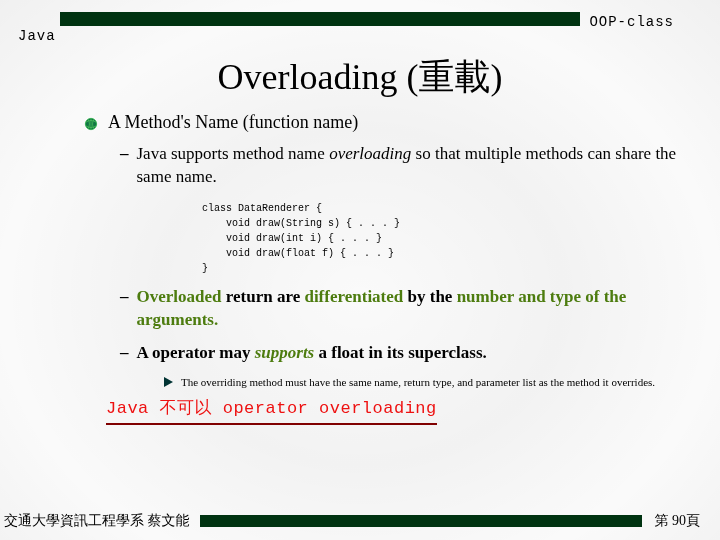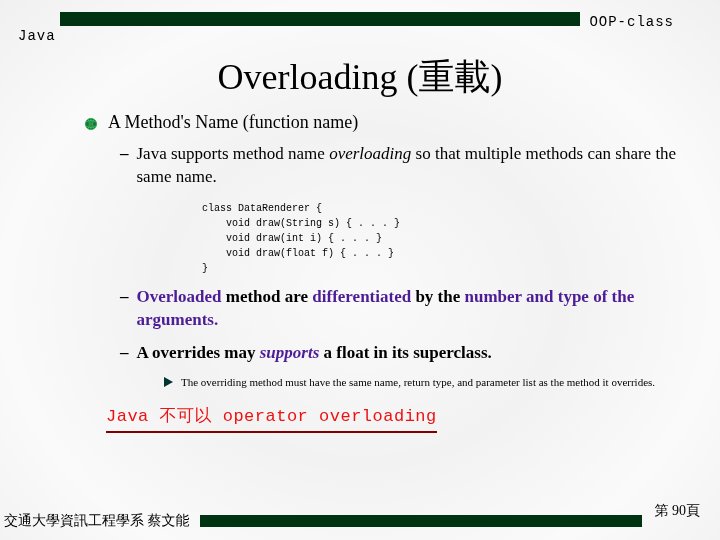--- a/index.html
+++ b/index.html
@@ -104,26 +104,26 @@
 
   .code {
     font-family: "Courier New", monospace;
     font-size: 10px;
     white-space: pre;
     margin: 12px 0 4px 118px;
     line-height: 1.5;
   }
 
   .italic { font-style: italic; text-align: right; }
-  .bolditalic-red { font-style: italic; font-weight: bold; color: #4c1d95; }
+  .bolditalic-red { font-style: italic; font-weight: bold; color: #4d7c0f; }
   .bold { font-weight: bold; }
 
   .callout {
     position: relative;
-    margin: 12px 0 0 22px;
+    margin: 4px 0 0 22px;
     font-family: "Courier New", monospace;
     font-size: 17px;
     color: #e11;
     letter-spacing: 0.5px;
     padding: 2px 0 4px;
     border-bottom: 2px solid #800000;
     display: inline-block;
   }
 
   
@@ -135,21 +135,21 @@
   }
   .ftr-left {
     position: absolute;
     left: 4px;
     bottom: 0;
     font-size: 14px;
   }
   .ftr-right {
     position: absolute;
     right: 20px;
-    bottom: 10px;
+    bottom: 0;
     font-size: 14px;
   }
   .ftr-bar {
     position: absolute;
     left: 200px;
     right: 78px;
     bottom: 3px;
     height: 12px;
     background: #003311;
   }
@@ -186,28 +186,28 @@
 
   <div class="code">class DataRenderer {
     void draw(String s) { . . . }
     void draw(int i) { . . . }
     void draw(float f) { . . . }
 }</div>
 
   <div class="b2">
     <span class="b2-dash">–</span>
     <span class="bold">
-      <span class="bolditalic-red" style="font-style:normal">Overloaded</span><span> method are </span><span class="bolditalic-red" style="font-style:normal">differentiated</span><span> by the </span><span class="bolditalic-red" style="font-style:normal">number and type of the arguments</span><span class="bolditalic-red" style="font-style:normal">.</span>
+      <span class="bolditalic-red" style="font-style:normal">Overloaded</span><span> return are </span><span class="bolditalic-red" style="font-style:normal">differentiated</span><span> by the </span><span class="bolditalic-red" style="font-style:normal">number and type of the arguments</span><span class="bolditalic-red" style="font-style:normal">.</span>
     </span>
   </div>
 
   <div class="b2">
     <span class="b2-dash">–</span>
     <span class="bold">
-      <span>A overrides may </span><span class="bolditalic-red">supports</span><span> a float in its superclass.</span>
+      <span>A operator may </span><span class="bolditalic-red">supports</span><span> a float in its superclass.</span>
     </span>
   </div>
 
   <div class="b3">
     <span class="b3-arrow"></span>
     <span>The overriding method must have the same name, return type, and parameter list as the method it overrides.</span>
   </div>
 
   <div class="callout">Java 不可以 operator overloading</div>
 

